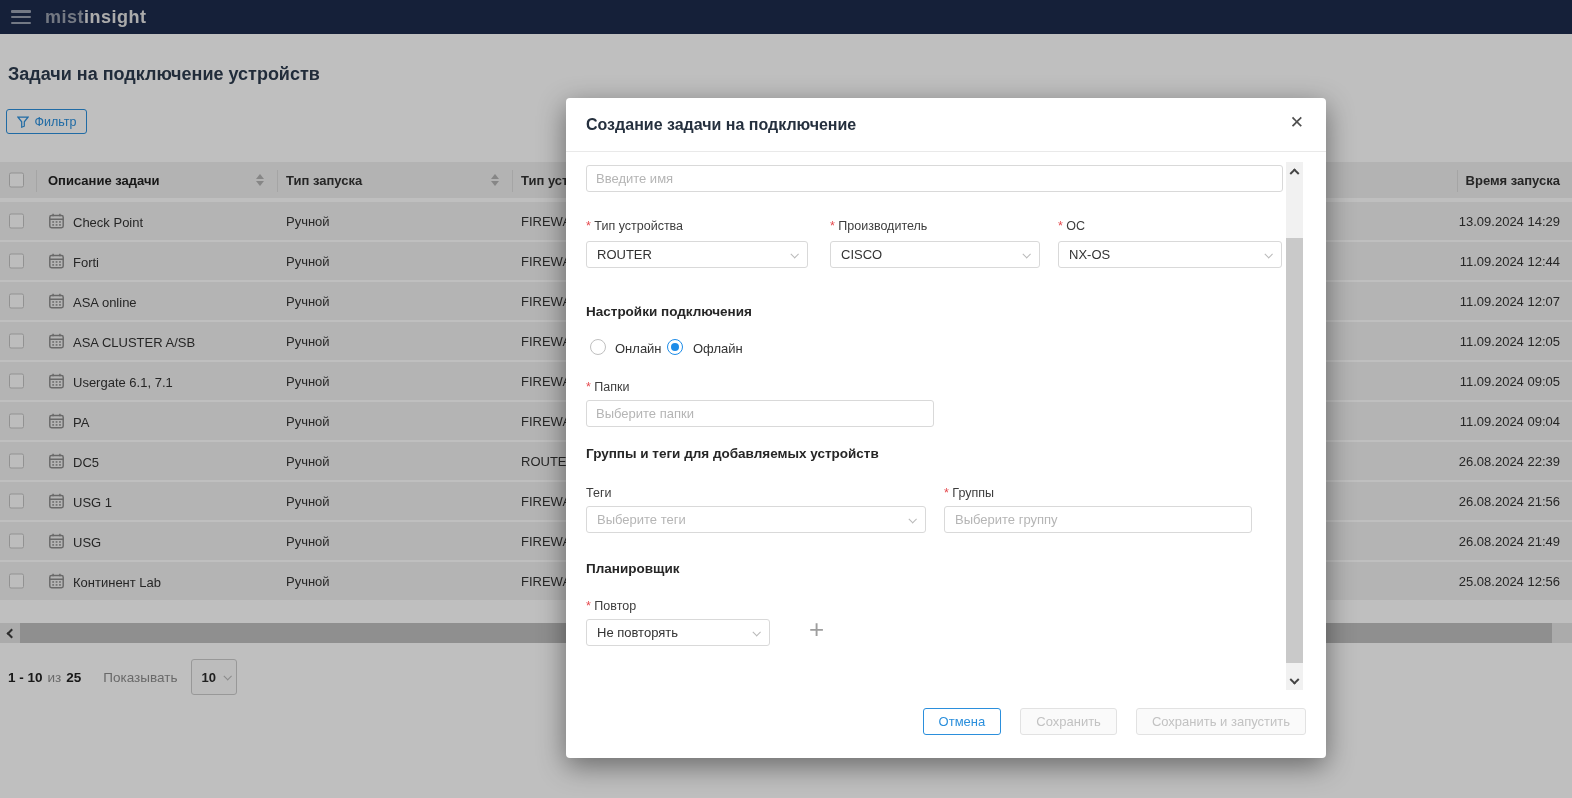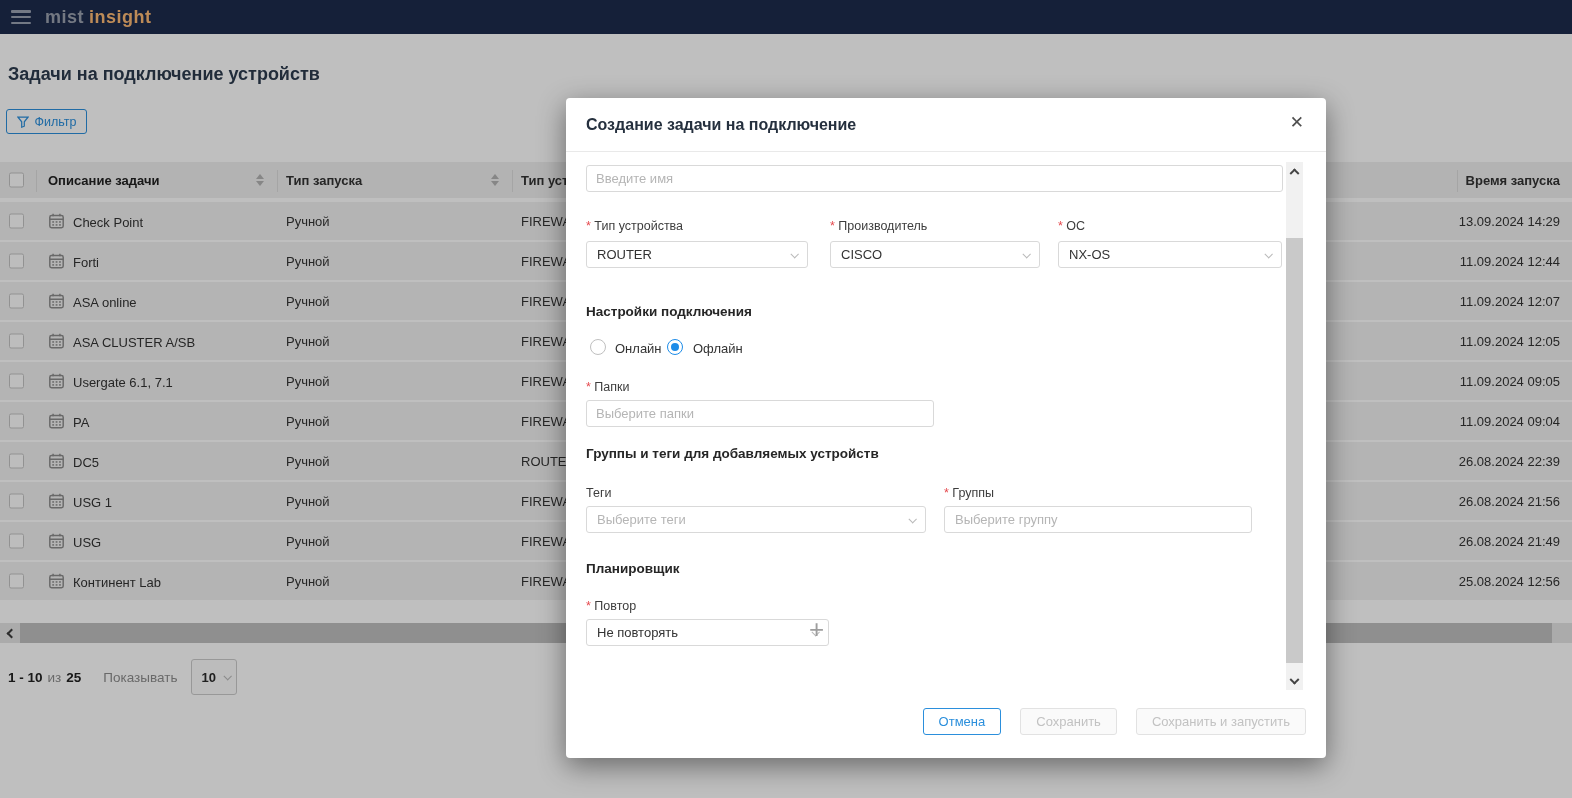--- a/index.html
+++ b/index.html
@@ -6,21 +6,21 @@
   html,body { width:1572px; height:798px; }
   body { font-family:"Liberation Sans", sans-serif; background:#fff; overflow:hidden; }
   .app { position:relative; width:1572px; height:798px; background:#fff; }
 
   
   .navbar { position:absolute; left:0; top:0; width:1572px; height:34px; background:#1d2b4d; display:flex; align-items:center; z-index:1; }
   .burger { width:20px; height:14px; margin-left:11px; display:flex; flex-direction:column; justify-content:space-between; cursor:pointer; }
   .burger span { display:block; height:2.5px; background:#9aa2b2; border-radius:1px; }
   .logo { margin-left:14px; font-size:18px; font-weight:bold; letter-spacing:0.5px; }
   .logo .lg1 { color:#9aa1ae; }
-  .logo .lg2 { color:#fdba74; margin-left:5px; }
+  .logo .lg2 { color:#e5e5e5; }
 
   
   .content { position:absolute; inset:0; z-index:1; }
   .page-title { position:absolute; left:8px; top:64px; font-size:18px; font-weight:bold; color:#2c3b4e; }
   .filter-btn { position:absolute; left:6px; top:109px; width:81px; height:25px; background:#fff; border:1px solid #2b8fdc; border-radius:3px; color:#2b8fdc; font-size:12.5px; display:flex; align-items:center; justify-content:center; gap:6px; cursor:pointer; font-family:inherit; }
 
   
   .thead { position:absolute; left:0; top:162px; width:1572px; height:38px; background:#efefef; border-bottom:2px solid #fff; font-size:13px; font-weight:bold; color:#222; }
   .trows { position:absolute; left:0; top:202px; width:1572px; }
   .trow { position:relative; width:1572px; height:40px; background:#f1f1f1; border-bottom:2px solid #fff; }
@@ -438,21 +438,21 @@
     </div>
 
     <span class="lbl req" style="left:378px; top:388px;">Группы</span>
     <div class="selbox" style="left:378px; top:408px; width:308px;">
       <span class="ph">Выберите группу</span>
     </div>
 
     <div class="m-sec" style="left:20px; top:463px;">Планировщик</div>
 
     <span class="lbl req" style="left:20px; top:501px;">Повтор</span>
-    <div class="selbox" style="left:20px; top:521px; width:243px;gap:40px;">
+    <div class="selbox" style="left:20px; top:521px; width:184px;gap:40px;">
       <span>Не повторять</span>
       <span class="chv"></span>
     </div>
     <span class="plus">+</span>
 
     <div class="vscroll">
       <span class="vs-up">
           <span class="c"></span>
         </span>
       <span class="vs-thumb"></span>

